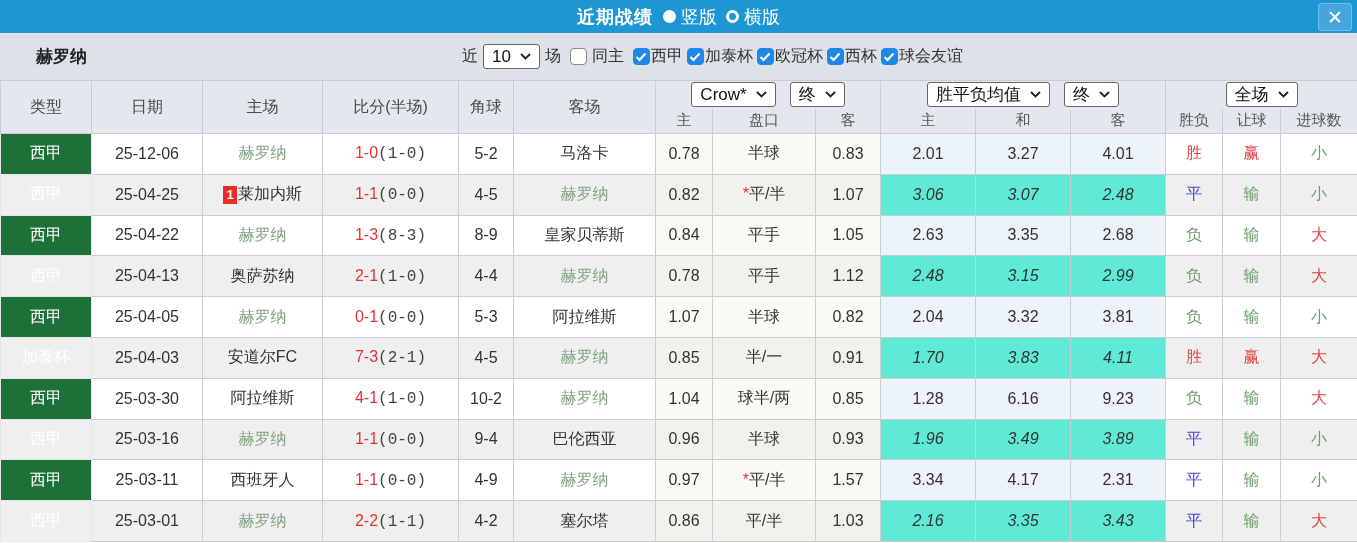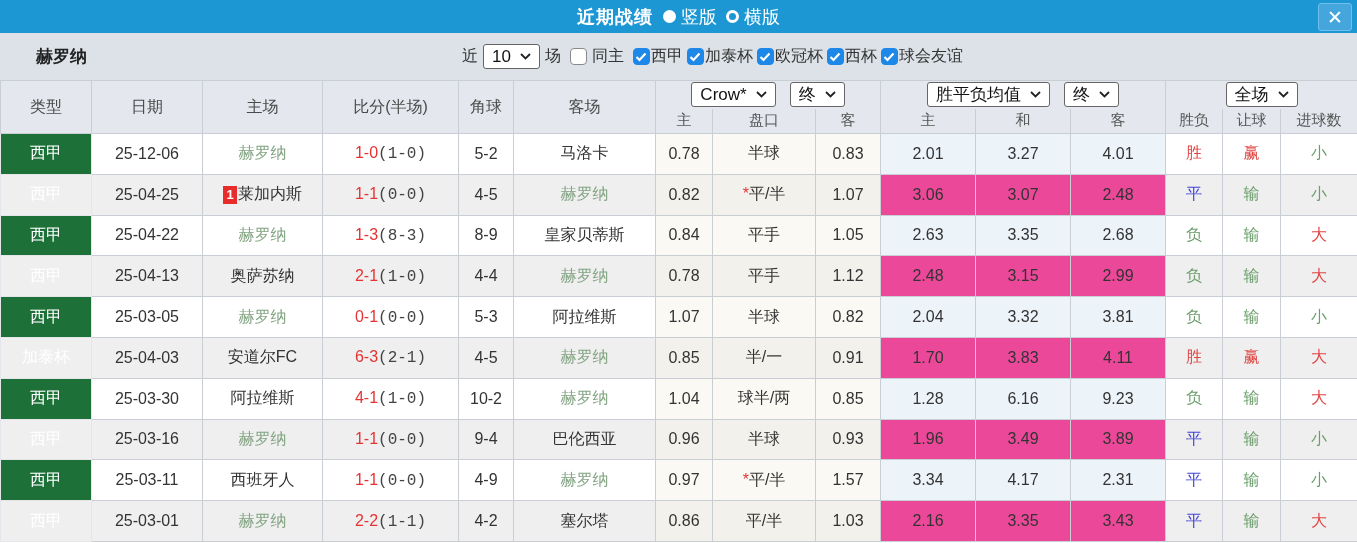--- a/index.html
+++ b/index.html
@@ -48,21 +48,21 @@
   .chips { display:flex; align-items:flex-end; justify-content:center; gap:14px; }
   tbody tr { height:40.8px; }
   tbody td { font-size:16px; color:#333; background:#fff; }
   tr.even td { background:#efefef; }
   td.type-cell { color:#fff; font-size:16px; border-color:#e3e7ec; }
   td.type-league { background:#1d7138; }
   td.type-cup    { background:#2f9e5f; }
   td.crow-col { background:#fbf9f4; }
   tr.even td.crow-col { background:#f3f1ec; }
   td.avg-col { background:#ecf4fa; }
-  tr.even td.avg-col { background:#ec4899; }
+  tr.even td.avg-col { background:#5eead4;font-style:italic; }
   .team-self { color:#84a584; }
   .score-ft { color:#e53333; }
   .score-ht { color:#444;font-family:Liberation Mono, monospace; }
   .star { color:#e53333; }
   .red-badge { display:inline-block; background:#e82c2c; color:#fff; font-size:13px;
                font-weight:bold; width:14px; height:18px; line-height:18px;
                vertical-align:middle; margin-right:1px; text-align:center; }
 </style>
 </head>
 <body>
@@ -289,40 +289,40 @@
           <td class="crow-col">1.12</td>
           <td class="avg-col">2.48</td>
           <td class="avg-col">3.15</td>
           <td class="avg-col">2.99</td>
           <td style="color: rgb(107, 158, 107);">负</td>
           <td style="color: rgb(107, 158, 107);">输</td>
           <td style="color: rgb(224, 69, 69);">大</td>
         </tr>
         <tr class="odd">
           <td class="type-cell type-league">西甲</td>
-          <td>25-03-05</td>
+          <td>25-04-05</td>
           <td><span class="team-self">赫罗纳</span></td>
           <td><span class="score-ft">0-1</span><span class="score-ht">(0-0)</span></td>
           <td>5-3</td>
           <td><span>阿拉维斯</span></td>
           <td class="crow-col">1.07</td>
           <td class="crow-col">半球</td>
           <td class="crow-col">0.82</td>
           <td class="avg-col">2.04</td>
           <td class="avg-col">3.32</td>
           <td class="avg-col">3.81</td>
           <td style="color: rgb(107, 158, 107);">负</td>
           <td style="color: rgb(107, 158, 107);">输</td>
           <td style="color: rgb(107, 158, 107);">小</td>
         </tr>
         <tr class="even">
           <td class="type-cell type-cup">加泰杯</td>
           <td>25-04-03</td>
           <td><span>安道尔FC</span></td>
-          <td><span class="score-ft">6-3</span><span class="score-ht">(2-1)</span></td>
+          <td><span class="score-ft">7-3</span><span class="score-ht">(2-1)</span></td>
           <td>4-5</td>
           <td><span class="team-self">赫罗纳</span></td>
           <td class="crow-col">0.85</td>
           <td class="crow-col">半/一</td>
           <td class="crow-col">0.91</td>
           <td class="avg-col">1.70</td>
           <td class="avg-col">3.83</td>
           <td class="avg-col">4.11</td>
           <td style="color: rgb(224, 69, 69);">胜</td>
           <td style="color: rgb(224, 69, 69);">赢</td>

